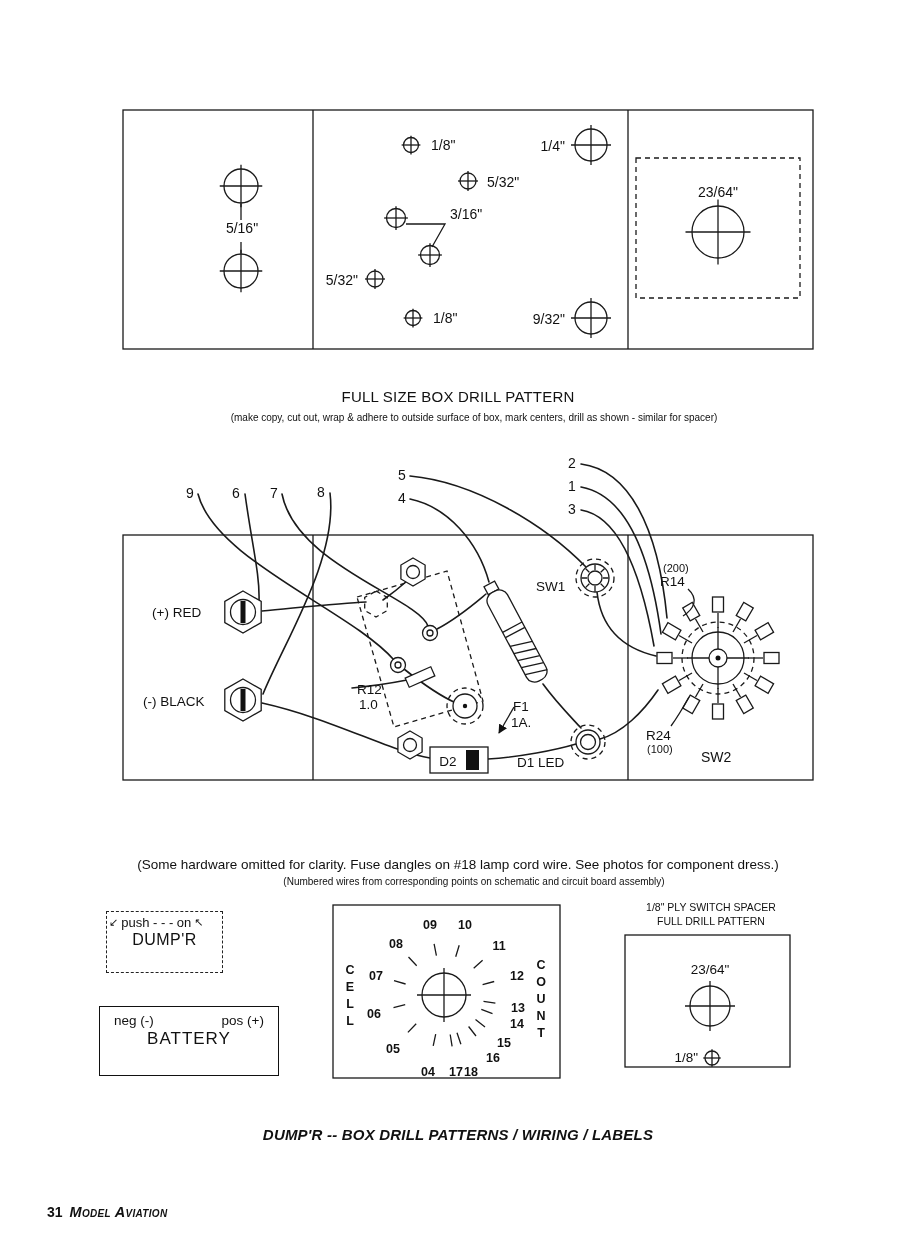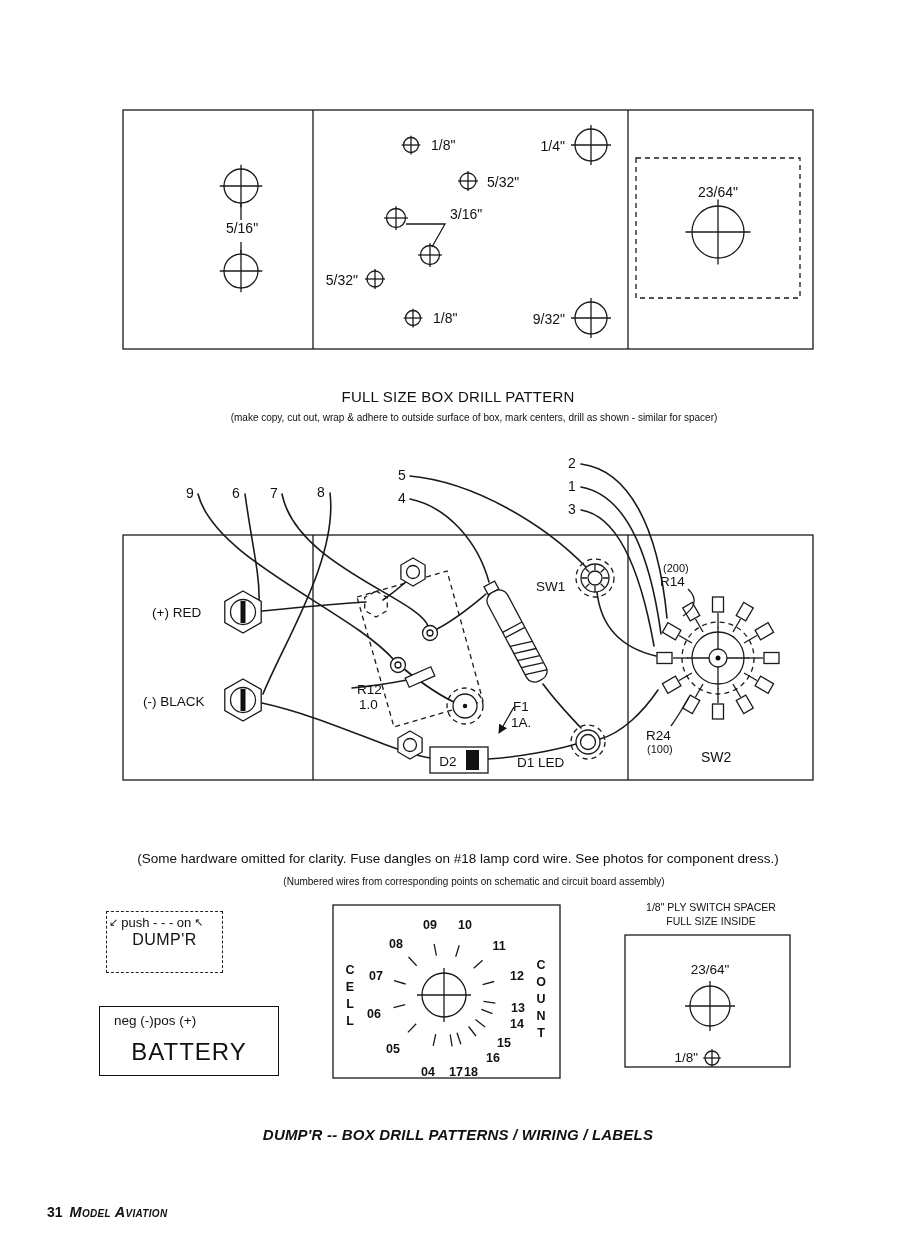--- a/index.html
+++ b/index.html
@@ -12,30 +12,30 @@
   .wire{ stroke:#1a1a1a; stroke-width:1.6; fill:none; stroke-linecap:round; }
   .dash{ stroke-dasharray:5 4; }
   .blk { fill:#111; stroke:none; }
   .xhp { stroke:#1a1a1a; stroke-width:1.3; fill:none; vector-effect:non-scaling-stroke; }
   .t11 { font-size:11px; }
   .t13 { font-size:13.5px; }
   .tnum{ font-size:12.5px; font-weight:bold; }
   .caption { position:absolute; width:100%; text-align:center; }
   .cap-title { font-size:15px; letter-spacing:.2px; }
   .cap-sub   { font-size:10px;padding-left:16px; }
-  .cap-sub2  { font-size:13.5px; }
+  .cap-sub2  { font-size:13.5px;margin-top:6px; }
   .dumpr-box { position:absolute; left:106px; top:911px; width:117px; height:62px;
                border:1.6px dashed #222; box-sizing:border-box; }
   .dumpr-row { display:flex; align-items:center; gap:3px; font-size:13px; padding:3px 3px 0 2px; }
   .dumpr-row .arrow { font-size:11px; }
   .dumpr-name { text-align:center; font-size:16px; letter-spacing:.5px; margin-top:1px; }
   .battery-box { position:absolute; left:99px; top:1006px; width:180px; height:70px;
                  border:1.6px solid #111; box-sizing:border-box; }
-  .battery-row { display:flex; padding:6px 14px 0 14px; font-size:13.5px; }
-  .battery-name { text-align:center; font-size:24px; letter-spacing:1px; margin-top:10px; }
+  .battery-row { display:flex; justify-content:space-between; padding:6px 14px 0 14px; font-size:13.5px; }
+  .battery-name { text-align:center; font-size:17px; letter-spacing:1px; margin-top:1px; }
   .vtext { position:absolute; writing-mode:vertical-rl; text-orientation:upright;
            font-size:12.5px; font-weight:bold; letter-spacing:3px; }
   .spacer-title { position:absolute; left:615px; top:901px; width:192px; text-align:center;
                   font-size:10.5px; line-height:1.3; }
   .bottom-caption { position:absolute; top:1126px; width:100%; text-align:center;
                     font-size:15px; font-weight:bold; letter-spacing:.2px;font-style:italic; }
   .footer { position:absolute; left:47px; top:1204px; font-size:14px; font-weight:bold; }
   .footer .mag { font-style:italic; font-variant:small-caps; margin-left:7px; letter-spacing:.3px;
                  font-size:14.5px; }
 </style>
@@ -314,21 +314,21 @@
       <text class="tnum" x="428" y="1076" text-anchor="middle">04</text>
       <text class="tnum" x="456" y="1076" text-anchor="middle">17</text>
       <text class="tnum" x="471" y="1076" text-anchor="middle">18</text>
     </g>
   </svg>
   <div class="vtext" style="left:343px;top:963px">CELL</div>
   <div class="vtext" style="left:534px;top:958px">COUNT</div>
 
   <div class="spacer-title">
     <div>1/8" PLY SWITCH SPACER</div>
-    <div>FULL SIZE INSIDE</div>
+    <div>FULL DRILL PATTERN</div>
   </div>
   <svg style="left:615px;top:928px" width="192" height="150" viewBox="615 928 192 150">
     <rect x="625" y="935" width="165" height="132" class="ln" stroke-width="1.5"></rect>
     <text x="710" y="974" text-anchor="middle" class="t13">23/64"</text>
     <use href="#xh" transform="translate(710,1006) scale(2.0)"></use>
     <text x="698" y="1062" text-anchor="end" class="t13">1/8"</text>
     <use href="#xh" transform="translate(712,1058) scale(0.7)"></use>
   </svg>
 
   <div class="bottom-caption">DUMP'R  --  BOX DRILL PATTERNS / WIRING / LABELS</div>

